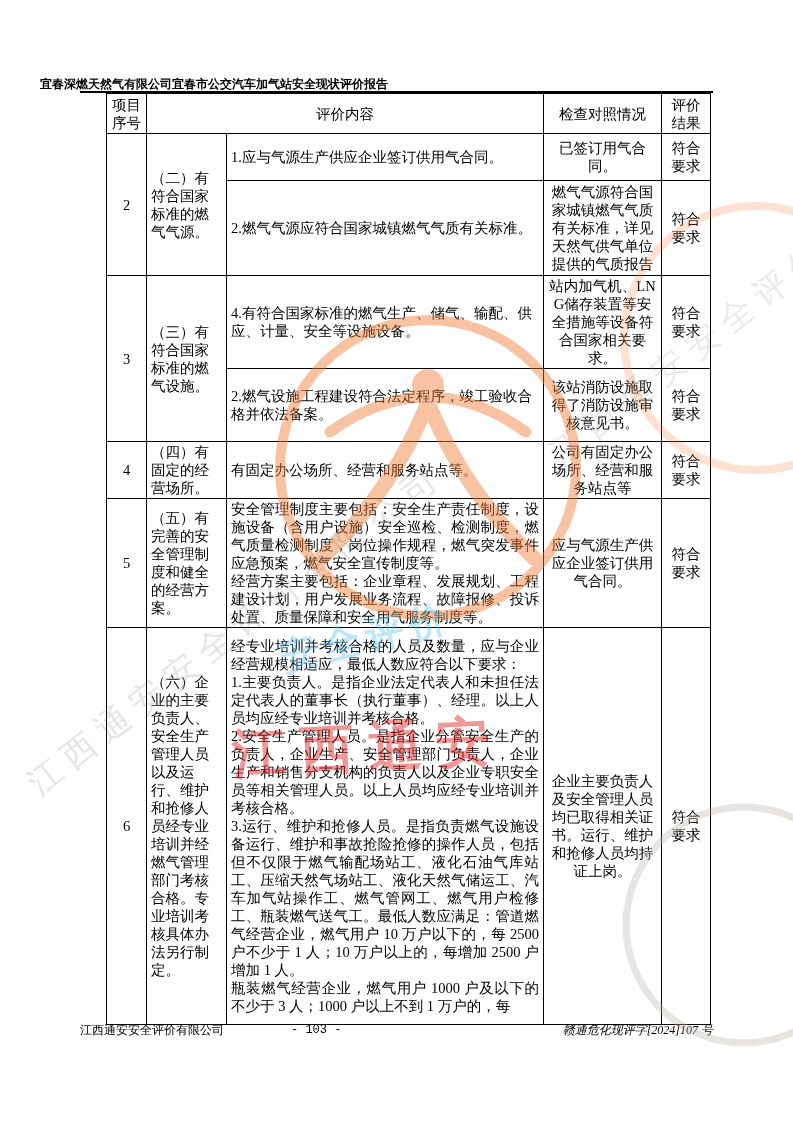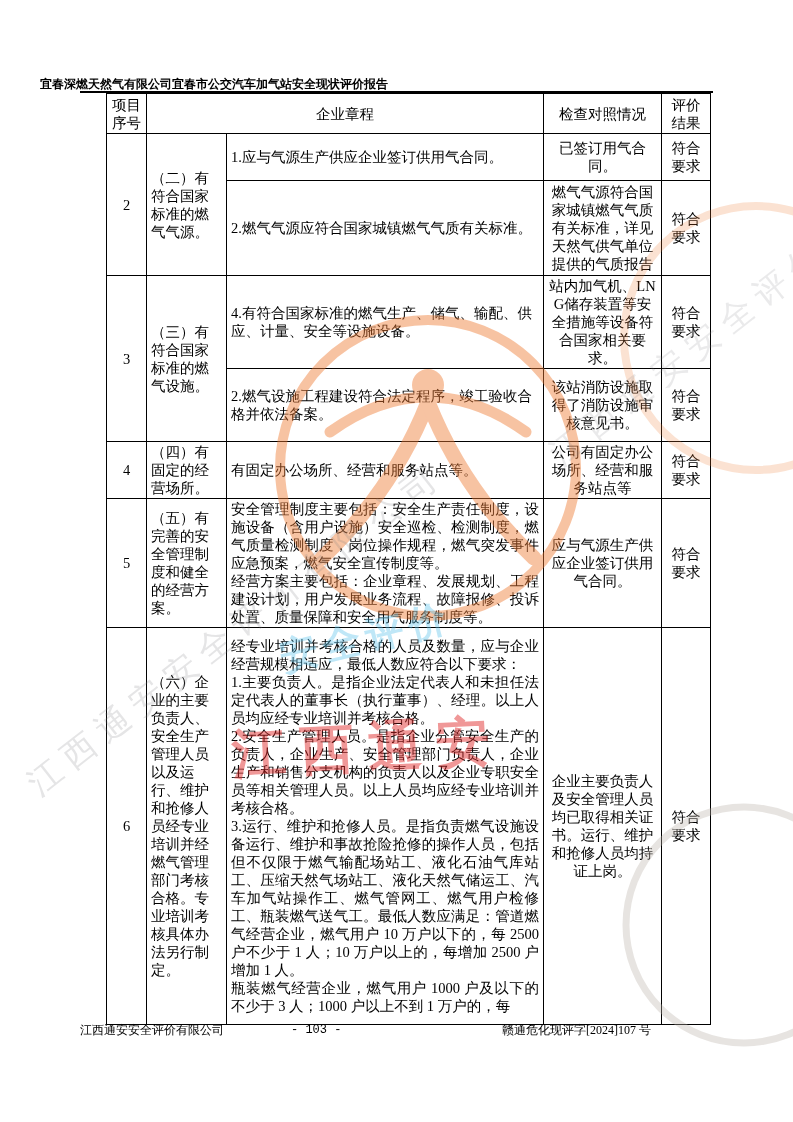--- a/index.html
+++ b/index.html
@@ -30,21 +30,21 @@
   .pre{white-space:pre-wrap;}
   .num{font-size:13px;text-align:center;font-family:"Liberation Serif", serif;}
   .check{text-align:center;line-height:19px;margin-left:24px;}
   .result{text-align:center;}
   .footer{
     position:absolute;left:80px;top:1022px;width:633px;display:flex;
     font-size:12px;line-height:16px;
   }
   .footer .f-left{flex:1;text-align:left;}
   .footer .f-center{flex:1;text-align:left;font-family:Liberation Mono, monospace;}
-  .footer .f-right{flex:1;}
+  .footer .f-right{flex:1;text-align:right;font-style:italic;}
   
   .wm-layer{position:absolute;inset:0;pointer-events:none;z-index:6;}
   .wm-text{position:absolute;white-space:nowrap;}
   .wm-red{
     left:232px;top:712px;font-size:54px;font-weight:bold;letter-spacing:14px;
     color:rgba(224,40,40,0.48);transform:rotate(-3deg);
   }
   .wm-gray-a{
     left:18px;top:770px;font-size:34px;letter-spacing:9px;
     color:rgba(125,125,130,0.20);transform:rotate(-38deg);transform-origin:left top;
@@ -70,21 +70,21 @@
     <colgroup>
       <col style="width:40px">
         <col style="width:80px">
         <col style="width:317px">
       <col style="width:118px">
         <col style="width:49px">
     </colgroup>
     <tbody>
         <tr style="height:40px">
       <th class="hd">项目序号</th>
-      <th class="hd" colspan="2">企业章程</th>
+      <th class="hd" colspan="2">评价内容</th>
       <th class="hd">检查对照情况</th>
       <th class="hd">评价结果</th>
     </tr>
 
     <tr style="height:47px">
       <td class="num" rowspan="2">2</td>
       <td class="c" rowspan="2">（二）有符合国家标准的燃气气源。</td>
       <td class="c">1.应与气源生产供应企业签订供用气合同。</td>
       <td class="check">已签订用气合同。</td>
       <td class="result">符合要求</td>

